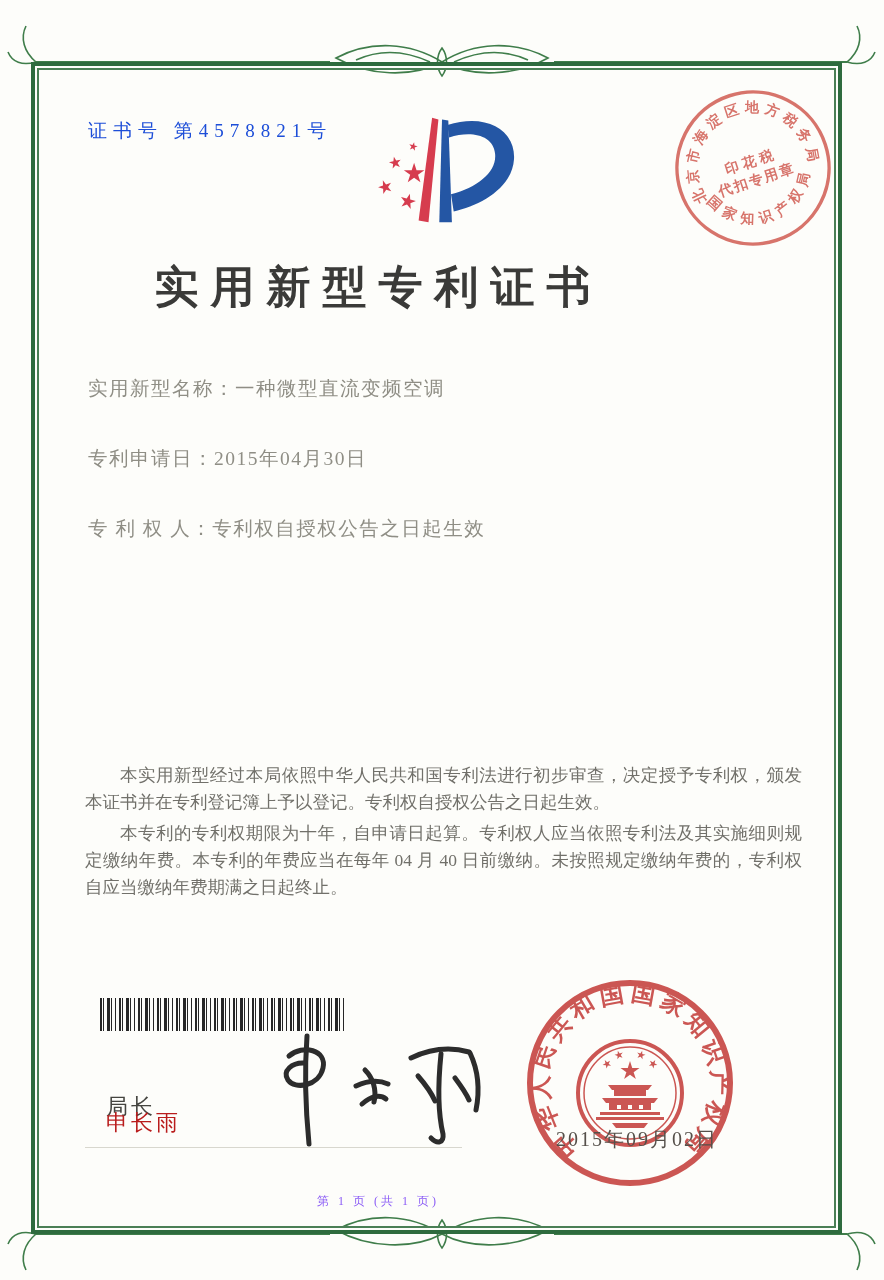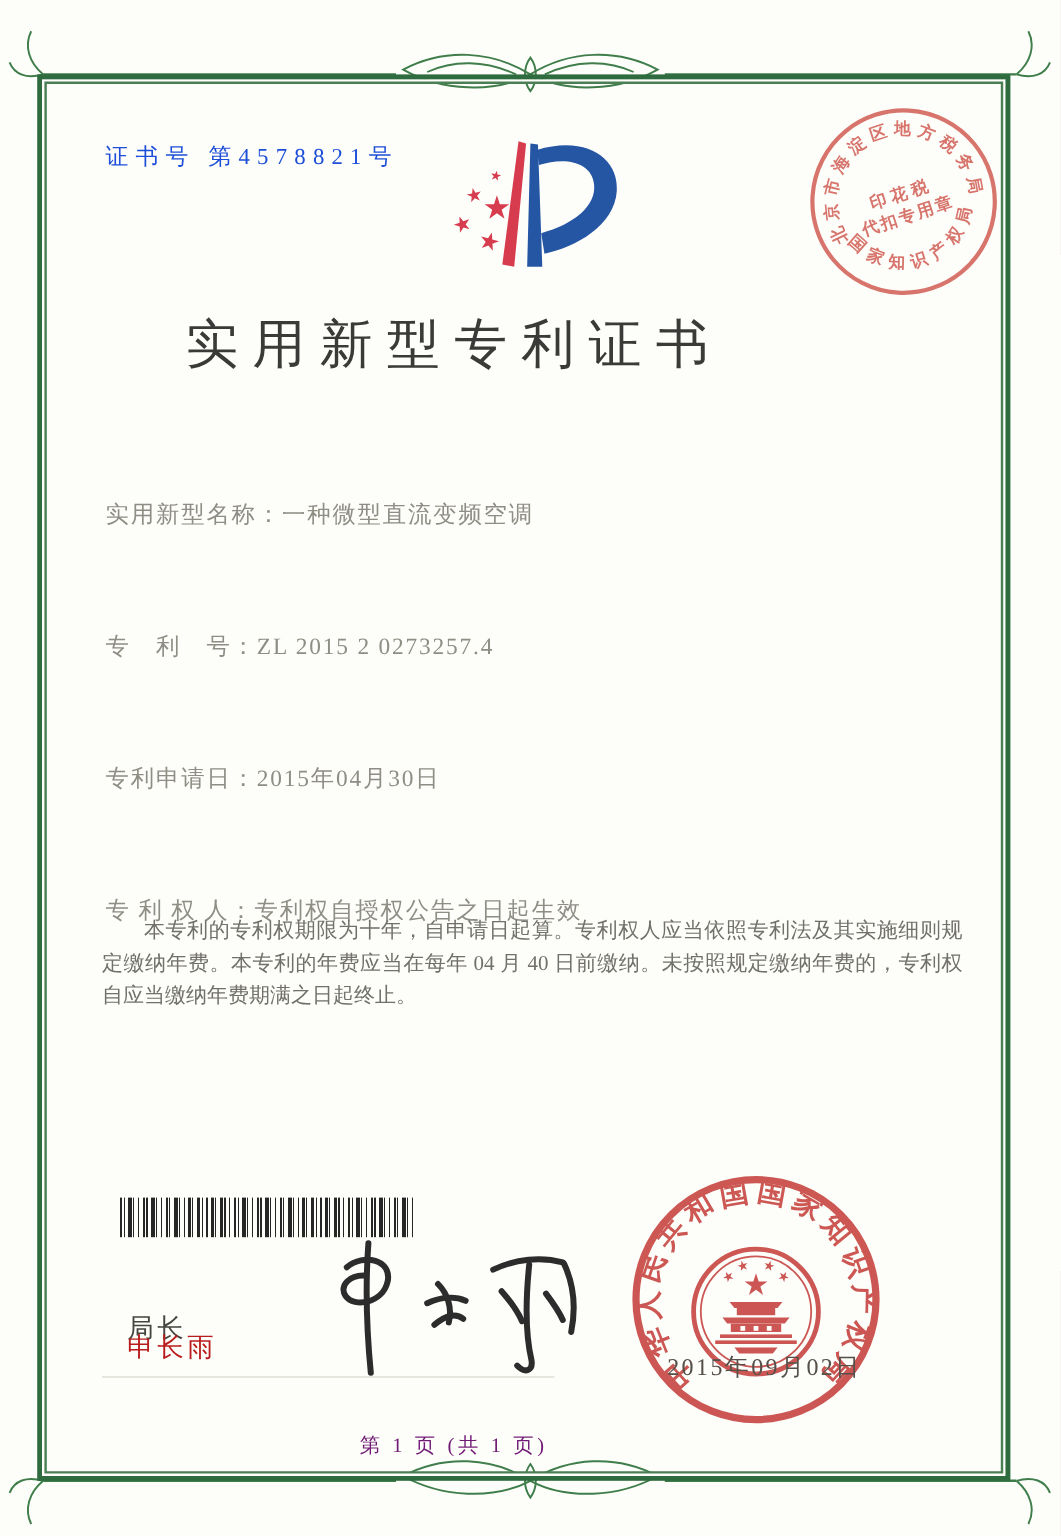--- a/index.html
+++ b/index.html
@@ -17,27 +17,27 @@
   }
   .ornaments{position:absolute;left:0;top:0;pointer-events:none;}
   .cert-no{
     position:absolute;left:88px;top:118px;
     font-size:19px;color:#1d4ed8;letter-spacing:6px;
   }
   .logo{position:absolute;left:352px;top:104px;}
   .stamp-small{position:absolute;left:668px;top:83px;}
   .title{
     position:absolute;left:0;top:258px;width:757px;text-align:center;
-    font-size:44px;font-weight:normal;color:#3a3a38;letter-spacing:12px;
+    font-size:44px;font-weight:bold;color:#3a3a38;letter-spacing:12px;
   }
   .fields{
     position:absolute;left:88px;top:375px;display:flex;flex-direction:column;row-gap:43px;
     font-size:19.5px;color:#8f8e85;letter-spacing:1.5px;
   }
-  .field-row{white-space:nowrap;margin-top:40px;}
+  .field-row{white-space:nowrap;}
   .field-label{display:inline-block;}
   .field-value{display:inline-block;}
   .body-text{
     position:absolute;left:85px;top:762px;width:717px;
     font-size:17.5px;line-height:27px;color:#71706a;text-align:justify;
   }
   .body-text p{margin:0 0 4px 0;text-indent:2em;}
   .barcode{
     position:absolute;left:100px;top:998px;width:246px;height:33px;
     background:repeating-linear-gradient(90deg,
@@ -51,21 +51,21 @@
   .director-name{position:absolute;left:106px;top:1108px;font-size:22px;color:#b91c1c;letter-spacing:3px;}
   .sig-line{position:absolute;left:85px;top:1147px;width:377px;height:1px;background:#d8d7ce;}
   .signature{position:absolute;left:245px;top:1028px;}
   .seal-main{position:absolute;left:520px;top:973px;}
   .issue-date{
     position:absolute;left:556px;top:1126px;width:240px;
     font-size:20px;color:#55504a;letter-spacing:2px;
   }
   .page-footer{
     position:absolute;left:0;top:1193px;width:756px;text-align:center;
-    font-size:17px;color:#701a75;letter-spacing:3px;
+    font-size:12px;color:#8b5cf6;letter-spacing:3px;
   }
 </style>
 </head>
 <body>
 
 <svg width="0" height="0" style="position:absolute" aria-hidden="true">
   <defs>
     <polygon id="star5" points="0,-1 0.2245,-0.309 0.951,-0.309 0.3633,0.118 0.5878,0.809 0,0.382 -0.5878,0.809 -0.3633,0.118 -0.951,-0.309 -0.2245,-0.309"></polygon>
   </defs>
 </svg>
@@ -135,31 +135,29 @@
     </g>
   </svg>
 
   <div class="title">实用新型专利证书</div>
 
   <div class="fields">
     <div class="field-row">
       <span class="field-label">实用新型名称：</span><span class="field-value">一种微型直流变频空调</span>
     </div>
     <div class="field-row">
-      <span class="field-label">专　利　号：</span><span class="field-value">ZL 2015 2 0273257.4</span>
-    </div>
-    <div class="field-row">
       <span class="field-label">专利申请日：</span><span class="field-value">2015年04月30日</span>
     </div>
     <div class="field-row">
       <span class="field-label">专 利 权 人：</span><span class="field-value">专利权自授权公告之日起生效</span>
     </div>
   </div>
 
   <div class="body-text">
+    <p>本实用新型经过本局依照中华人民共和国专利法进行初步审查，决定授予专利权，颁发本证书并在专利登记簿上予以登记。专利权自授权公告之日起生效。</p>
     <p>本专利的专利权期限为十年，自申请日起算。专利权人应当依照专利法及其实施细则规定缴纳年费。本专利的年费应当在每年 04 月 40 日前缴纳。未按照规定缴纳年费的，专利权自应当缴纳年费期满之日起终止。</p>
   </div>
 
   <div class="barcode"></div>
 
   <div class="director-title">局长</div>
   <div class="director-name">申长雨</div>
   <div class="sig-line"></div>
 
   <svg class="signature" width="240" height="120" viewBox="0 0 240 120">

